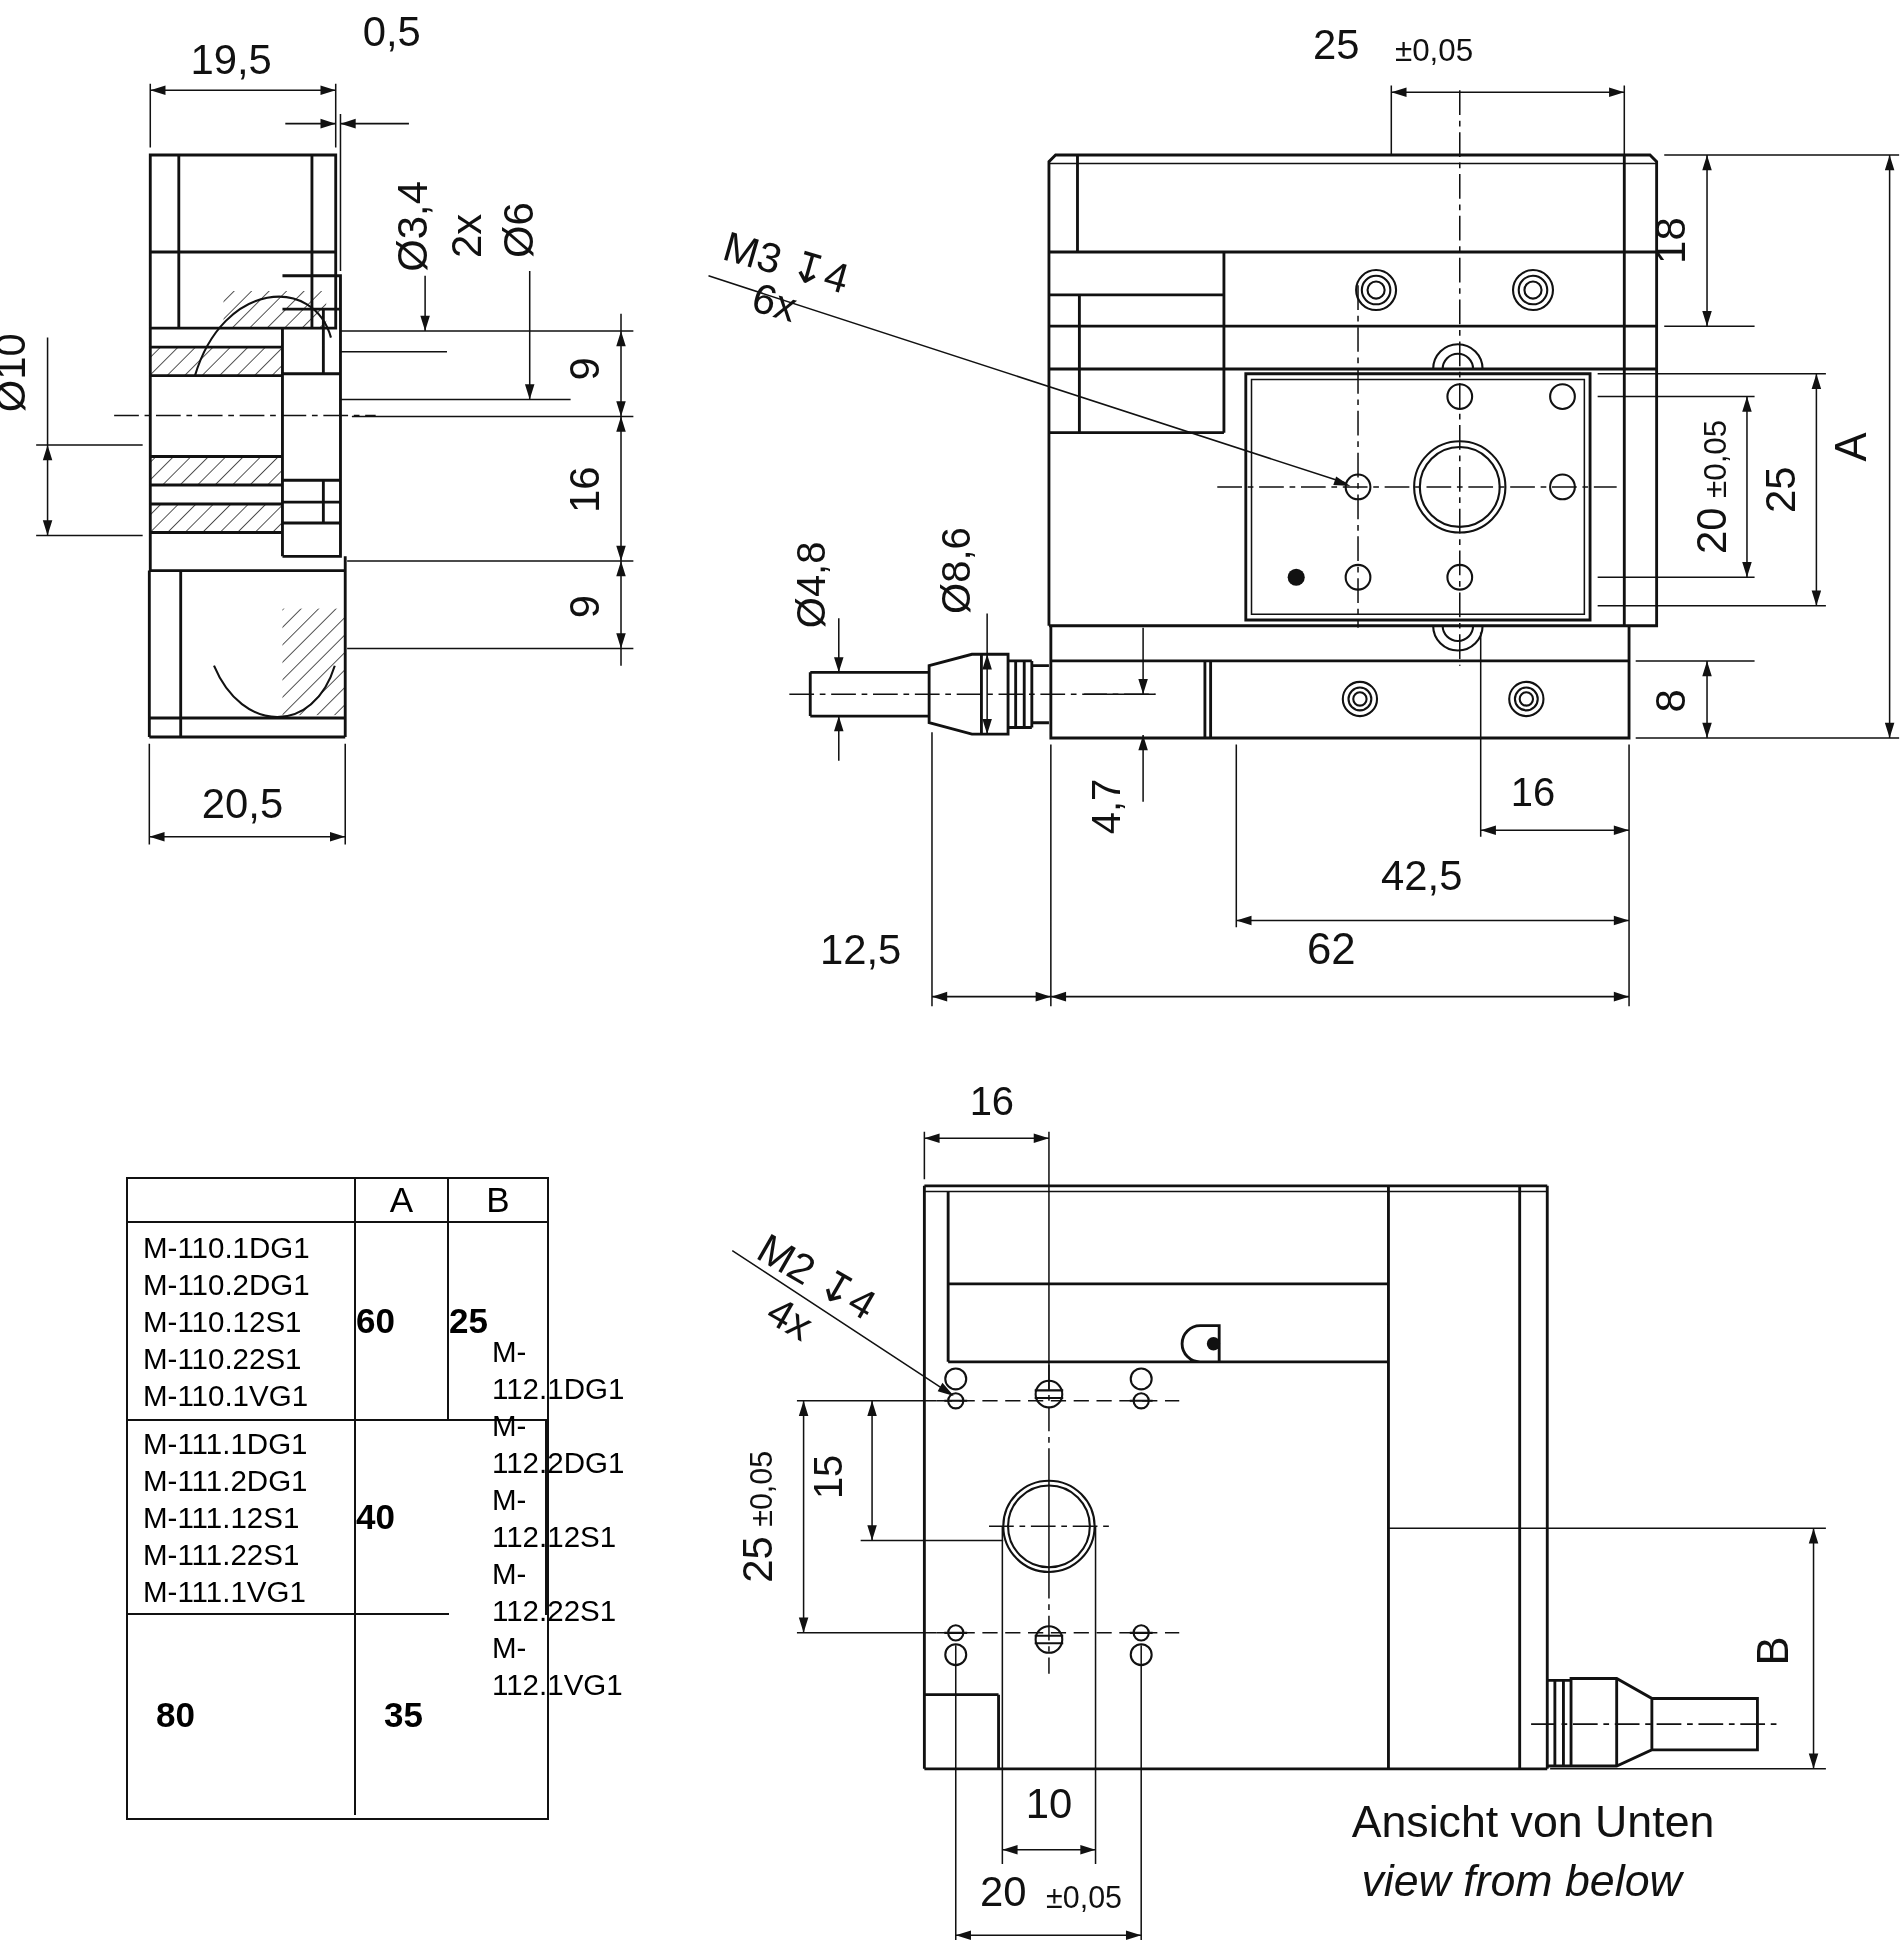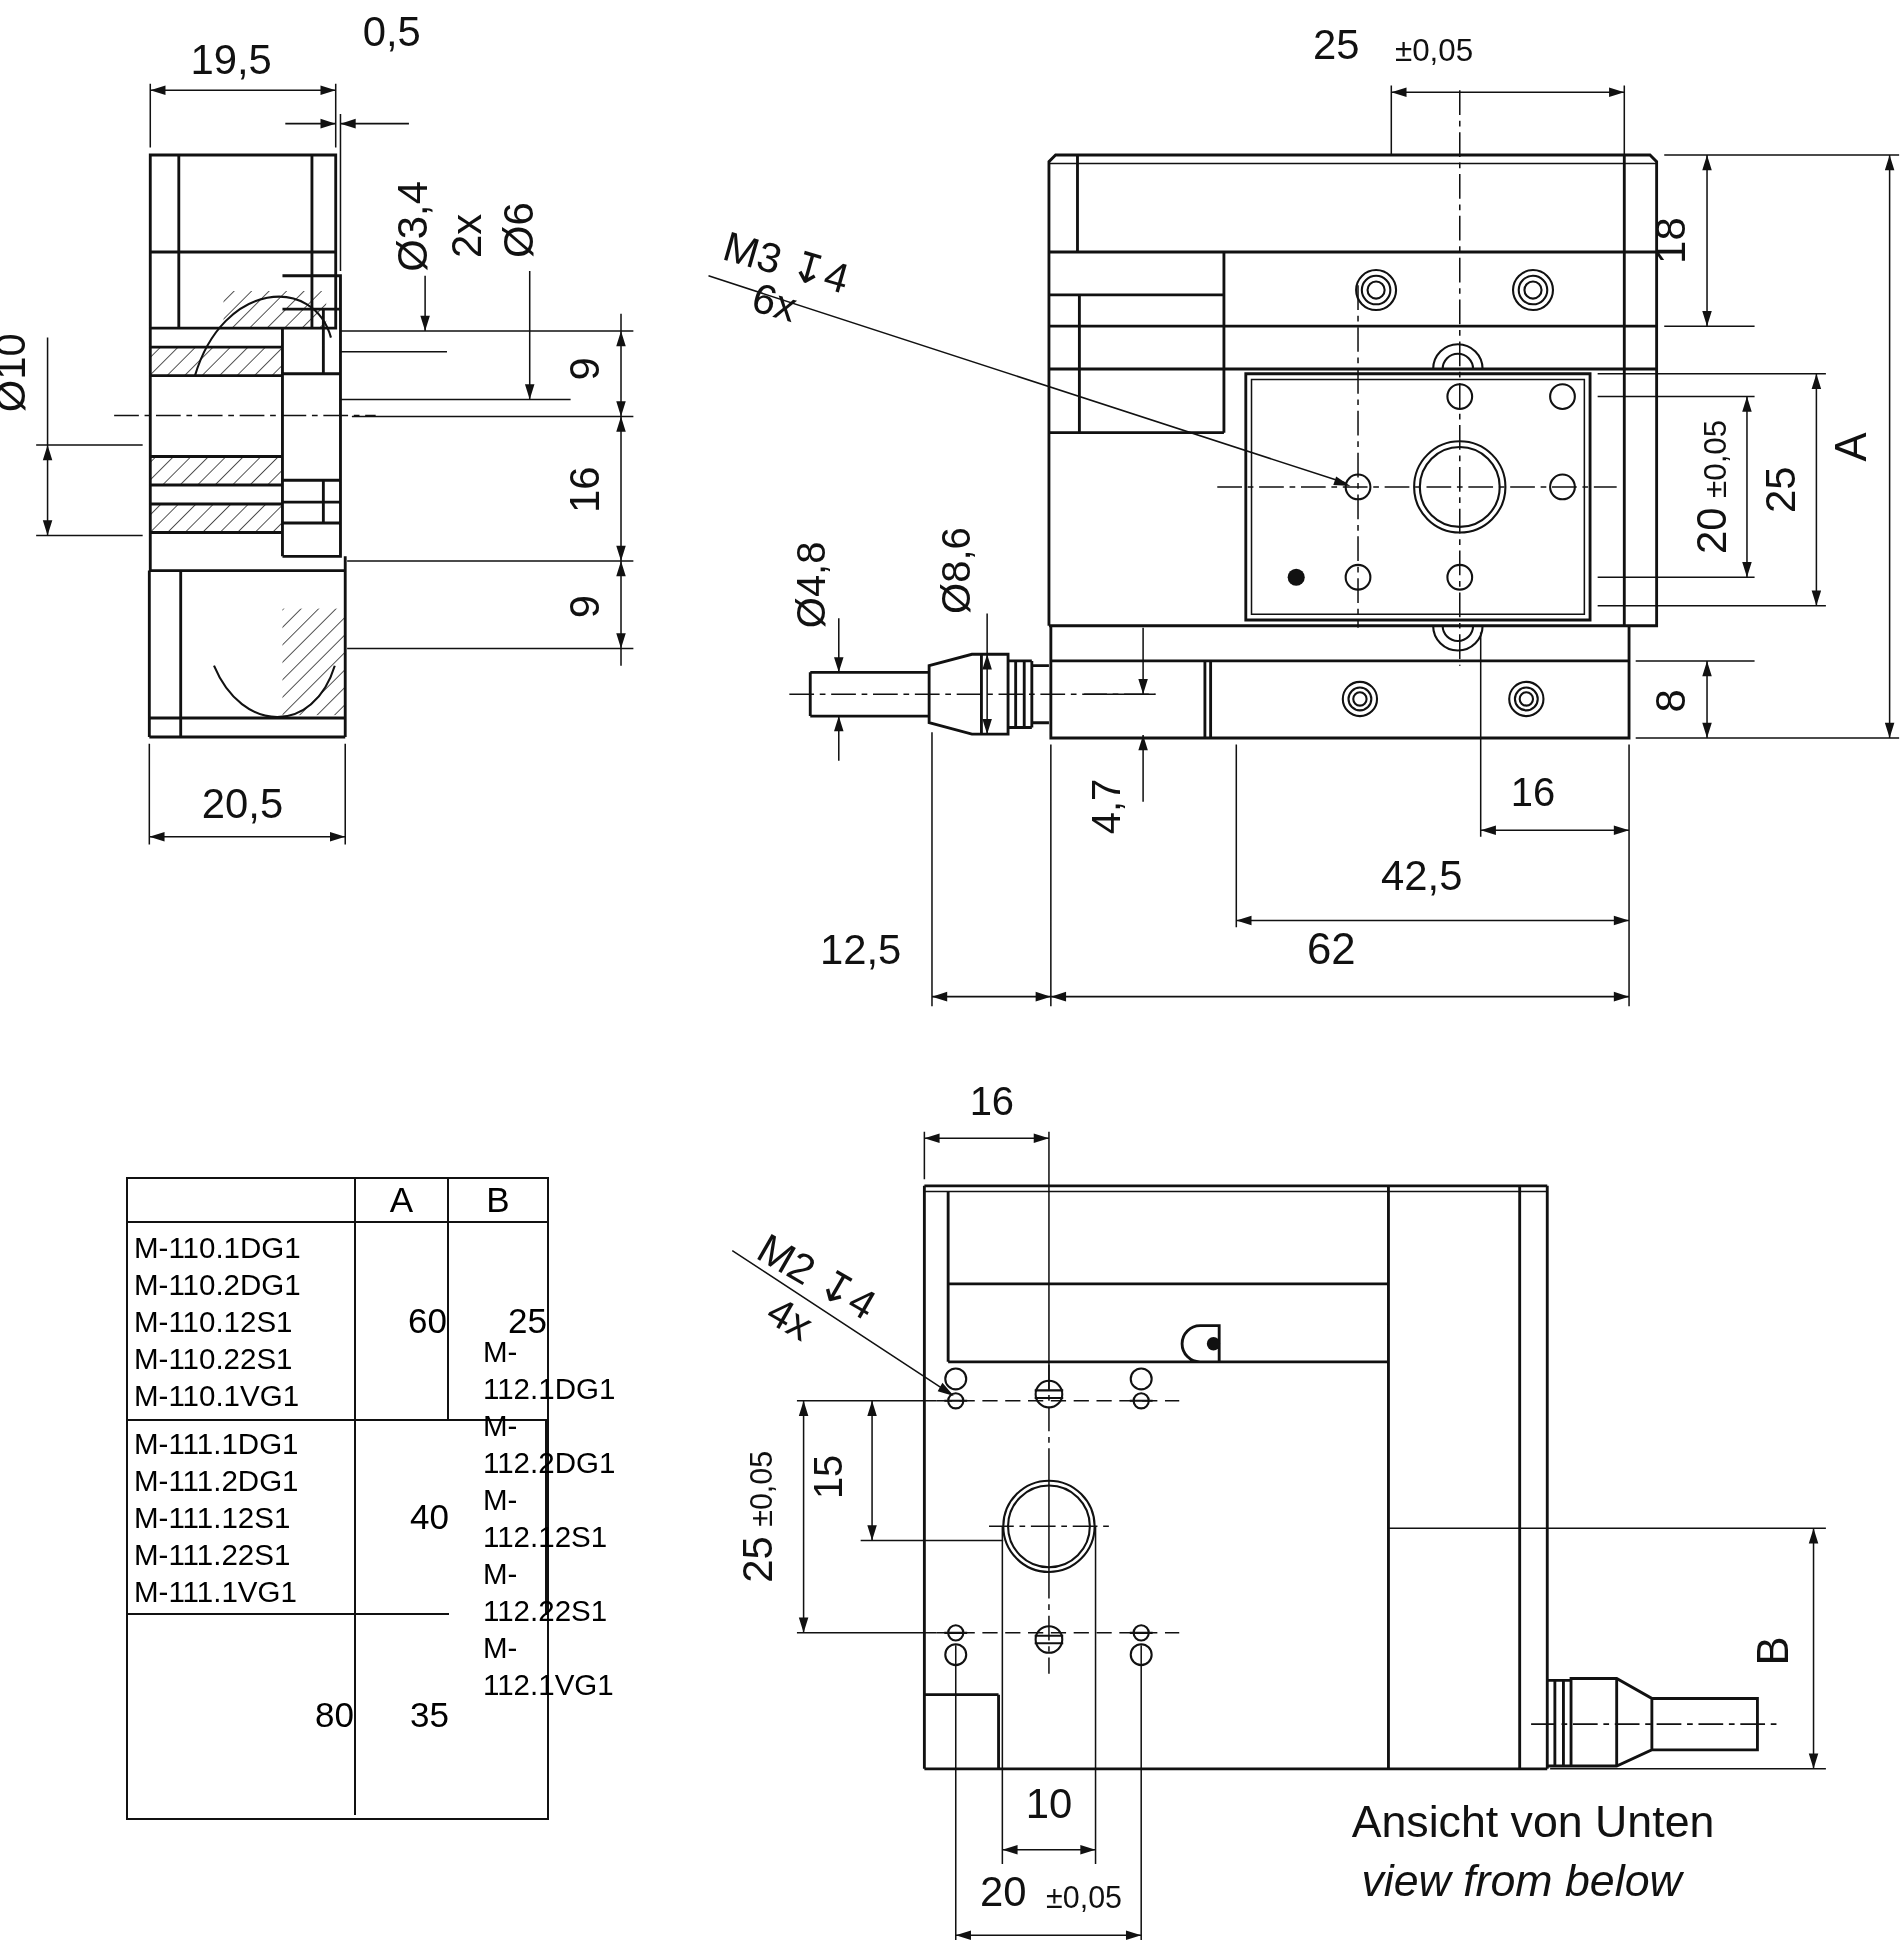--- a/index.html
+++ b/index.html
@@ -9,22 +9,22 @@
   .ln{stroke:#111;fill:none;}
   .sw3{stroke-width:3;}
   .sw2{stroke-width:2.2;}
   .thin{stroke-width:1.6;}
   .arr{fill:#111;stroke:none;}
   #dimtable{position:absolute;left:126px;top:1177px;width:423px;height:643px;border:2.4px solid #111;box-sizing:border-box;display:grid;grid-template-columns:228px 93px 98px;grid-template-rows:44px 198px 194px 200px;}
   #dimtable .cell{border-right:2.4px solid #111;border-bottom:2.4px solid #111;box-sizing:border-box;display:flex;flex-direction:column;justify-content:center;}
   #dimtable .lastcol{border-right:none;}
   #dimtable .lastrow{border-bottom:none;margin-left:28px;}
   #dimtable .hdr{align-items:center;font-size:35px;}
-  #dimtable .models{padding-left:6px;font-size:29.5px;line-height:37px;justify-content:center;}
-  #dimtable .val{align-items:flex-end;font-size:35px;}
+  #dimtable .models{padding-left:15px;font-size:29.5px;line-height:37px;justify-content:center;}
+  #dimtable .val{align-items:flex-start;font-size:35px;font-weight:bold;}
 </style>
 </head>
 <body>
 
 <div id="page">
 <svg width="1902" height="1940" viewBox="0 0 2000 2040">
   <defs>
     <pattern id="hatch" patternUnits="userSpaceOnUse" width="13" height="13" patternTransform="rotate(45)">
       <line x1="0" y1="0" x2="0" y2="13" stroke="#111" stroke-width="1.5"></line>
     </pattern>

